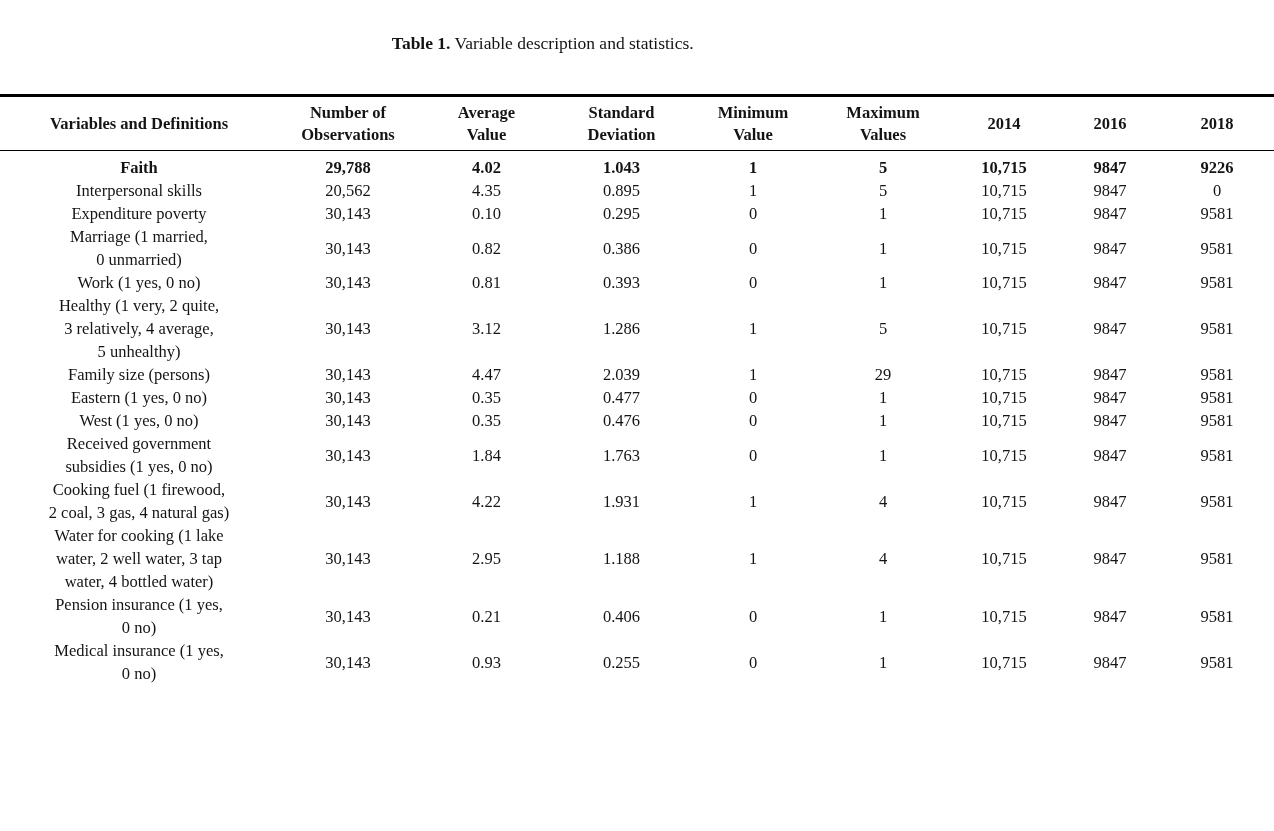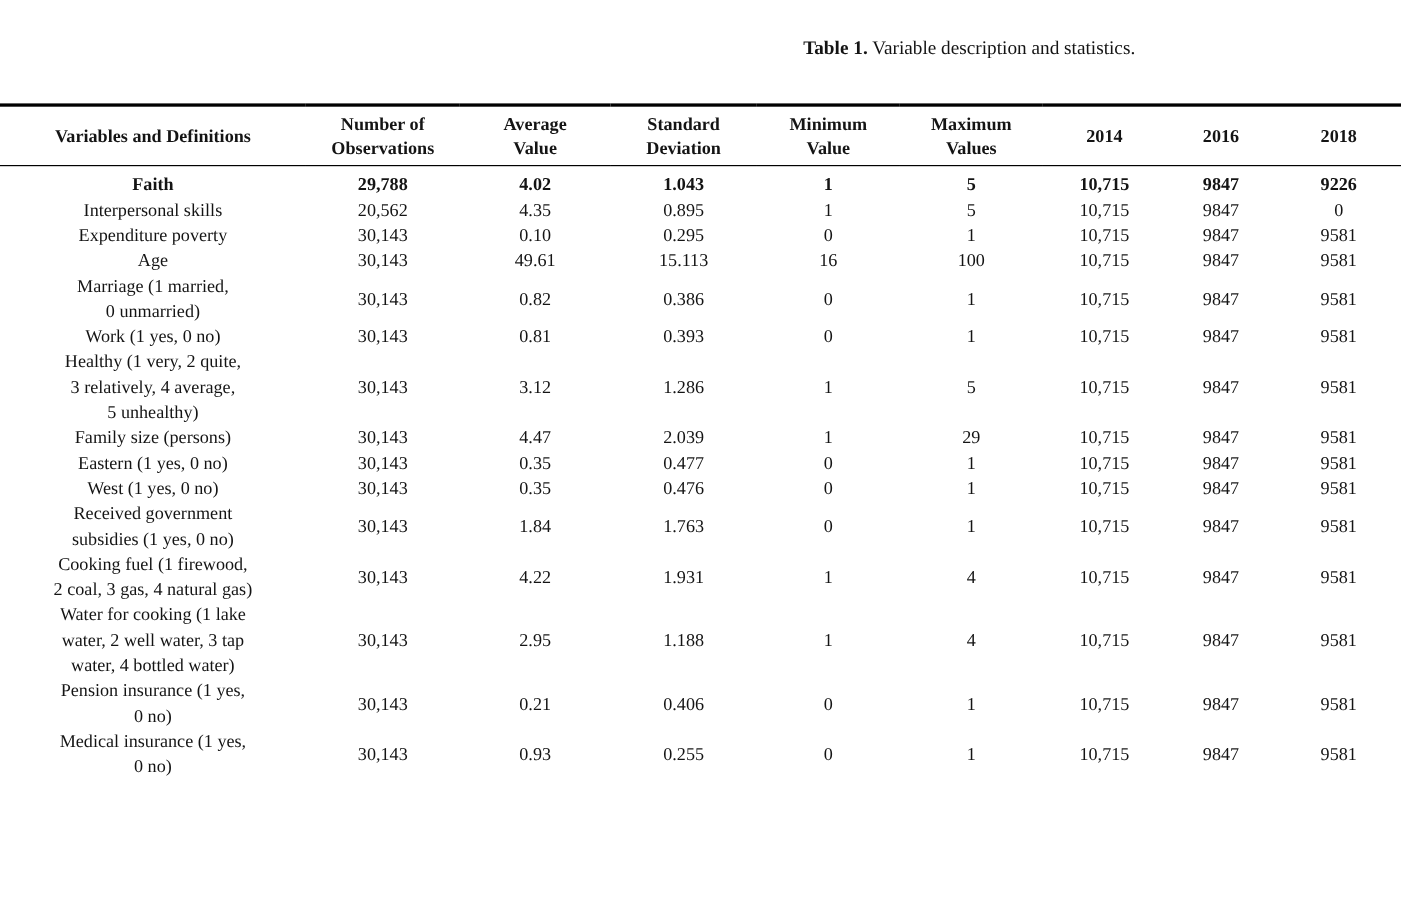--- a/index.html
+++ b/index.html
@@ -7,21 +7,21 @@
     width: 1274px; height: 831px;
     background: #ffffff;
     color: #141414;
     font-family: "Liberation Serif", "DejaVu Serif", serif;
     overflow: hidden;
   }
   .page { width: 1274px; height: 831px; background: #fff; }
   .caption {
     width: 1032px;
     padding-top: 7px;
-    text-align: right;
+    text-align: center;
     font-size: 17.5px;
     line-height: 24px;
     white-space: pre-wrap;
     padding-left: 36px;
   }
   .caption .cap-label { font-weight: bold; }
   table.stats {
     width: 1274px;
     margin-top: 15px;
     border-collapse: collapse;
@@ -115,31 +115,20 @@
           <td>30,143</td>
           <td>0.10</td>
           <td>0.295</td>
           <td>0</td>
           <td>1</td>
           <td>10,715</td>
           <td>9847</td>
           <td>9581</td>
         </tr>
         <tr>
-          <td>Age</td>
-          <td>30,143</td>
-          <td>49.61</td>
-          <td>15.113</td>
-          <td>16</td>
-          <td>100</td>
-          <td>10,715</td>
-          <td>9847</td>
-          <td>9581</td>
-        </tr>
-        <tr>
           <td>Marriage (1 married,
 0 unmarried)</td>
           <td>30,143</td>
           <td>0.82</td>
           <td>0.386</td>
           <td>0</td>
           <td>1</td>
           <td>10,715</td>
           <td>9847</td>
           <td>9581</td>

